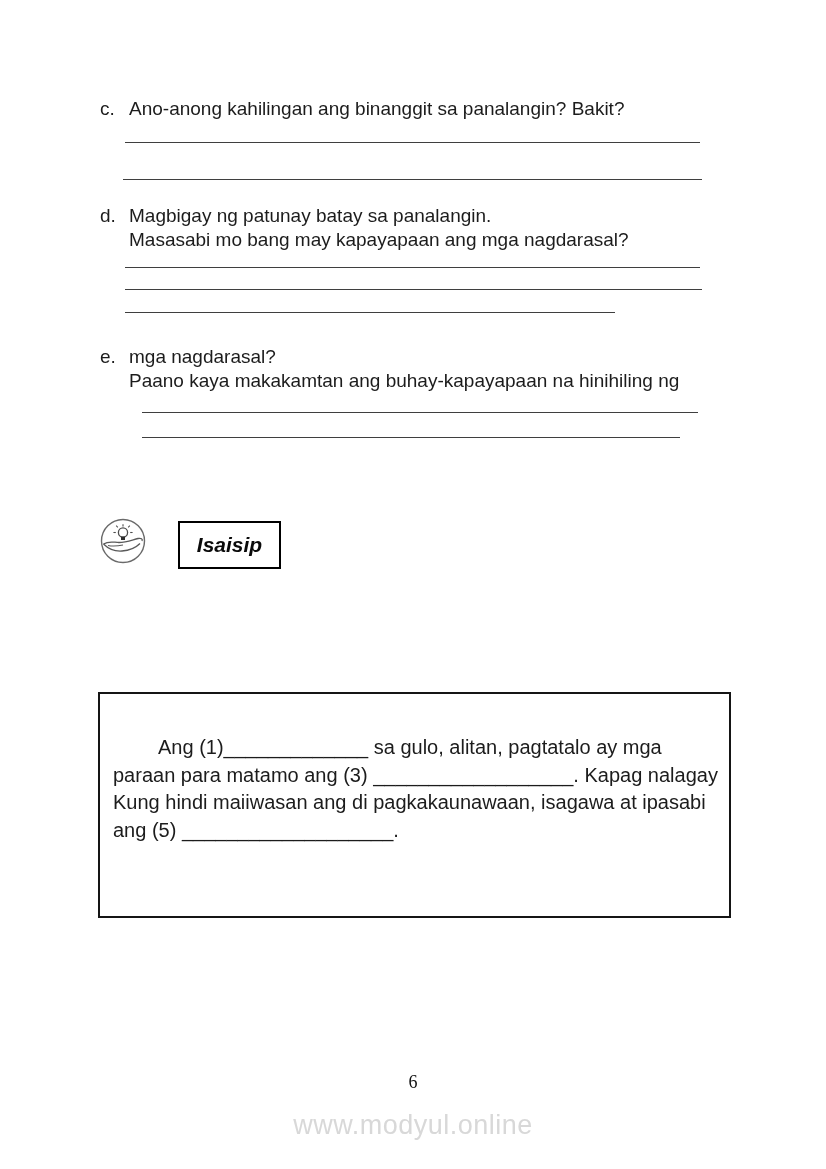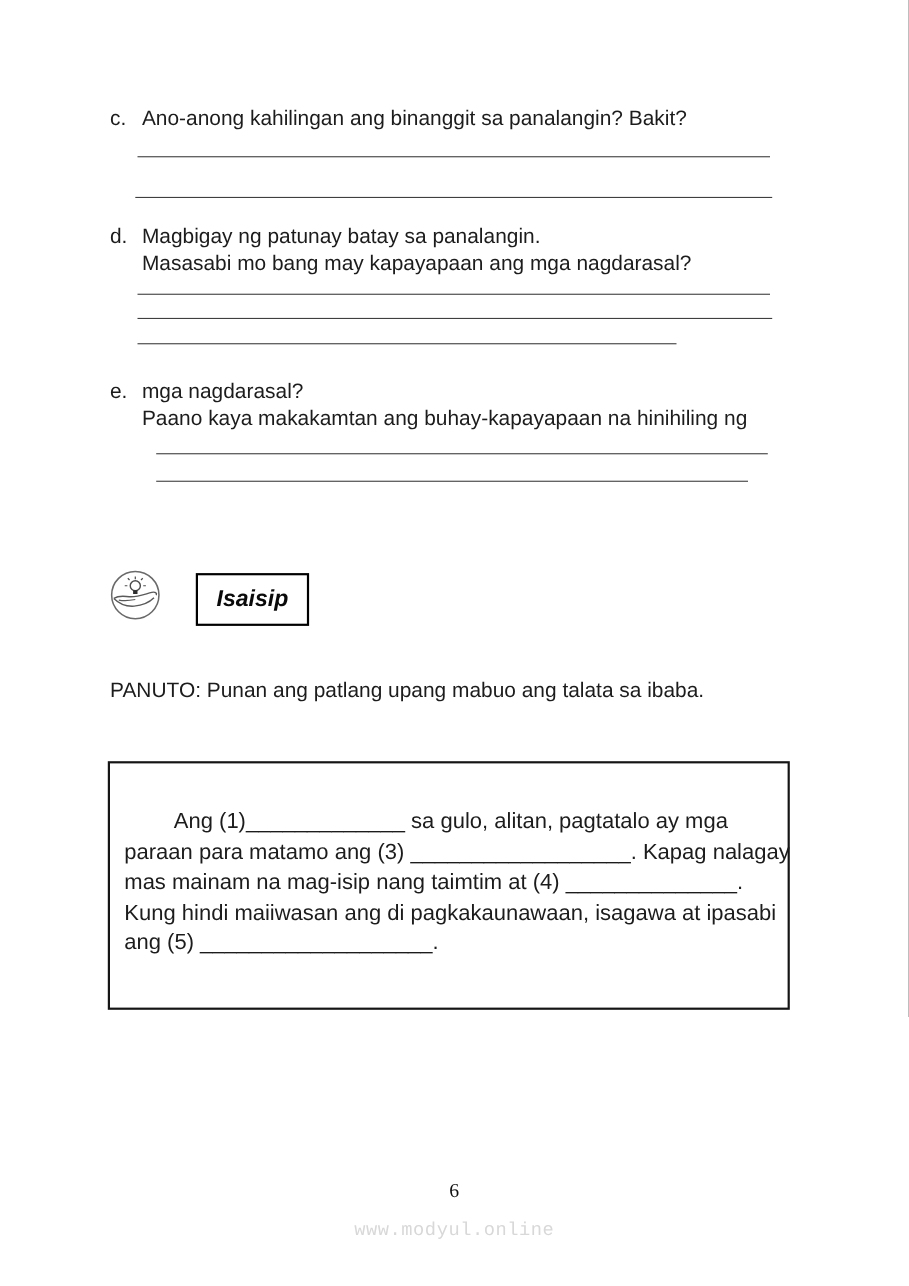--- a/index.html
+++ b/index.html
@@ -60,20 +60,21 @@
     font-size: 19px;
     color: #1c1c1c;
   }
   .fill-box {
     position: absolute;
     left: 98px;
     top: 692px;
     width: 616px;
     height: 222px;
     border: 2px solid #151515;
+    padding-left: 13px;
   }
   .fill-par {
     position: absolute;
     left: 13px;
     top: 40px;
     right: 8px;
     font-size: 20px;
     line-height: 27.5px;
   }
   .fill-line { white-space: pre; }
@@ -85,24 +86,23 @@
     text-align: center;
     font-family: "Liberation Serif", serif;
     font-size: 18px;
     color: #111;
   }
   .watermark {
     position: absolute;
     left: 0; right: 0;
     top: 1110px;
     text-align: center;
-    font-size: 17px;
+    font-size: 27px;
     letter-spacing: 0.5px;
     color: #d8d8d8;
-    font-family: Liberation Mono, monospace;
   }
 </style>
 </head>
 <body>
 
 <div class="page">
 
   <div class="question" style="top:97px">
     <span class="q-label">c.</span>
     <div class="q-text">
@@ -148,27 +148,25 @@
 
       <path d="M3.5,26 C9,22.5 14,24.5 19,24.5 C26,24.5 32,22 38,20.5 C41,19.8 43,21 42,23" stroke="#5a5a5a" stroke-width="1.3" fill="none"></path>
       <path d="M3.5,26 C8,30.5 15,33.5 22,33 C29,32.5 36,29.5 40,25.5" stroke="#5a5a5a" stroke-width="1.3" fill="none"></path>
       <path d="M8,27.5 C13,28.5 18,28 23,27" stroke="#5a5a5a" stroke-width="1.1" fill="none"></path>
     </svg>
   </div>
   <div class="section-header-box">
     <span>Isaisip</span>
   </div>
 
-  <div class="instruction">PANUTO: Punan ang patlang upang mabuo ang talata sa ibaba.</div>
 
   <div class="fill-box">
     <div class="fill-par">
       <div class="fill-line first">Ang (1)_____________ sa gulo, alitan, pagtatalo ay mga</div>
       <div class="fill-line">paraan para matamo ang (3) __________________. Kapag nalagay</div>
-      <div class="fill-line">mas mainam na mag-isip nang taimtim at (4) ______________.</div>
       <div class="fill-line">Kung hindi maiiwasan ang di pagkakaunawaan, isagawa at ipasabi</div>
       <div class="fill-line">ang (5) ___________________.</div>
     </div>
   </div>
 
   <div class="page-number">6</div>
   <div class="watermark">www.modyul.online</div>
 
 </div>
 

